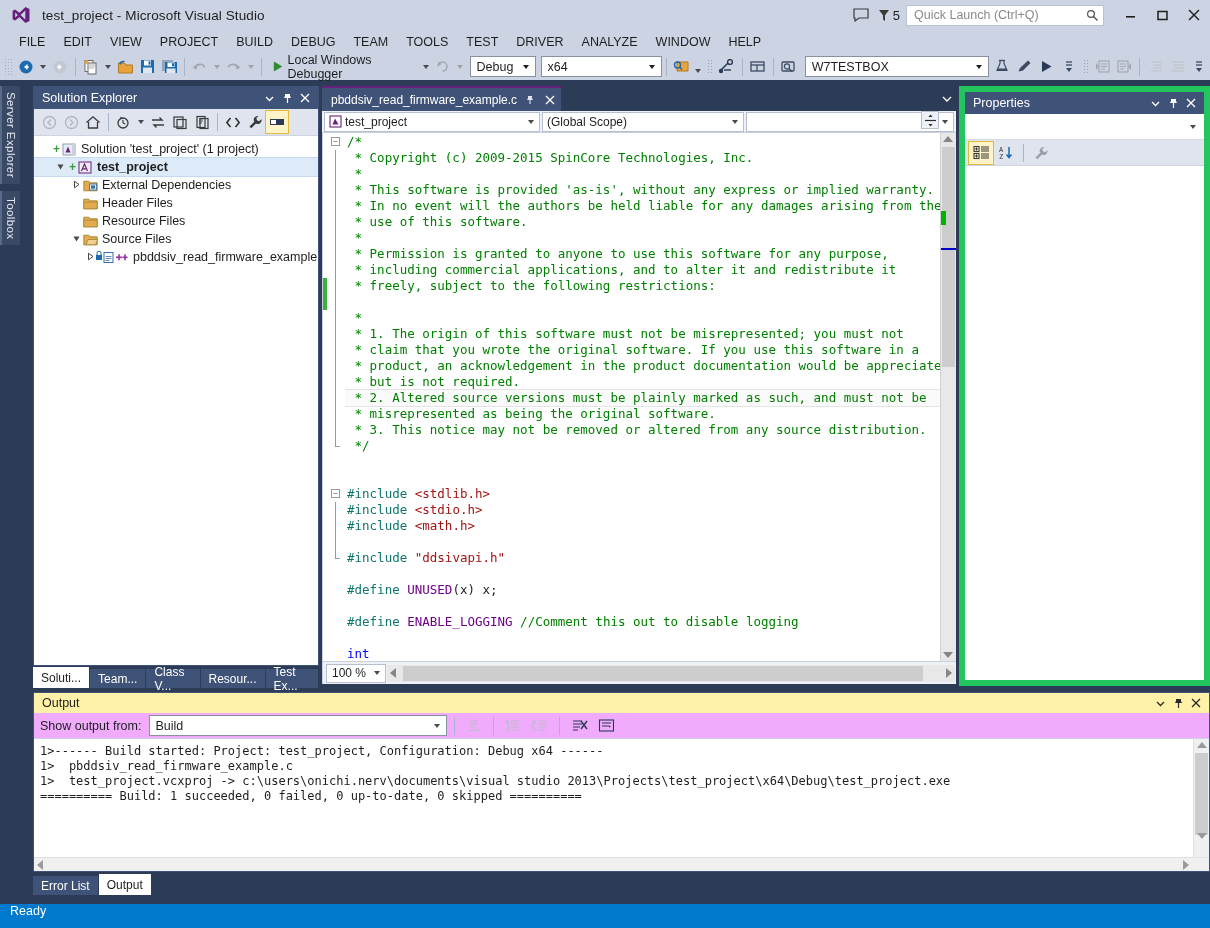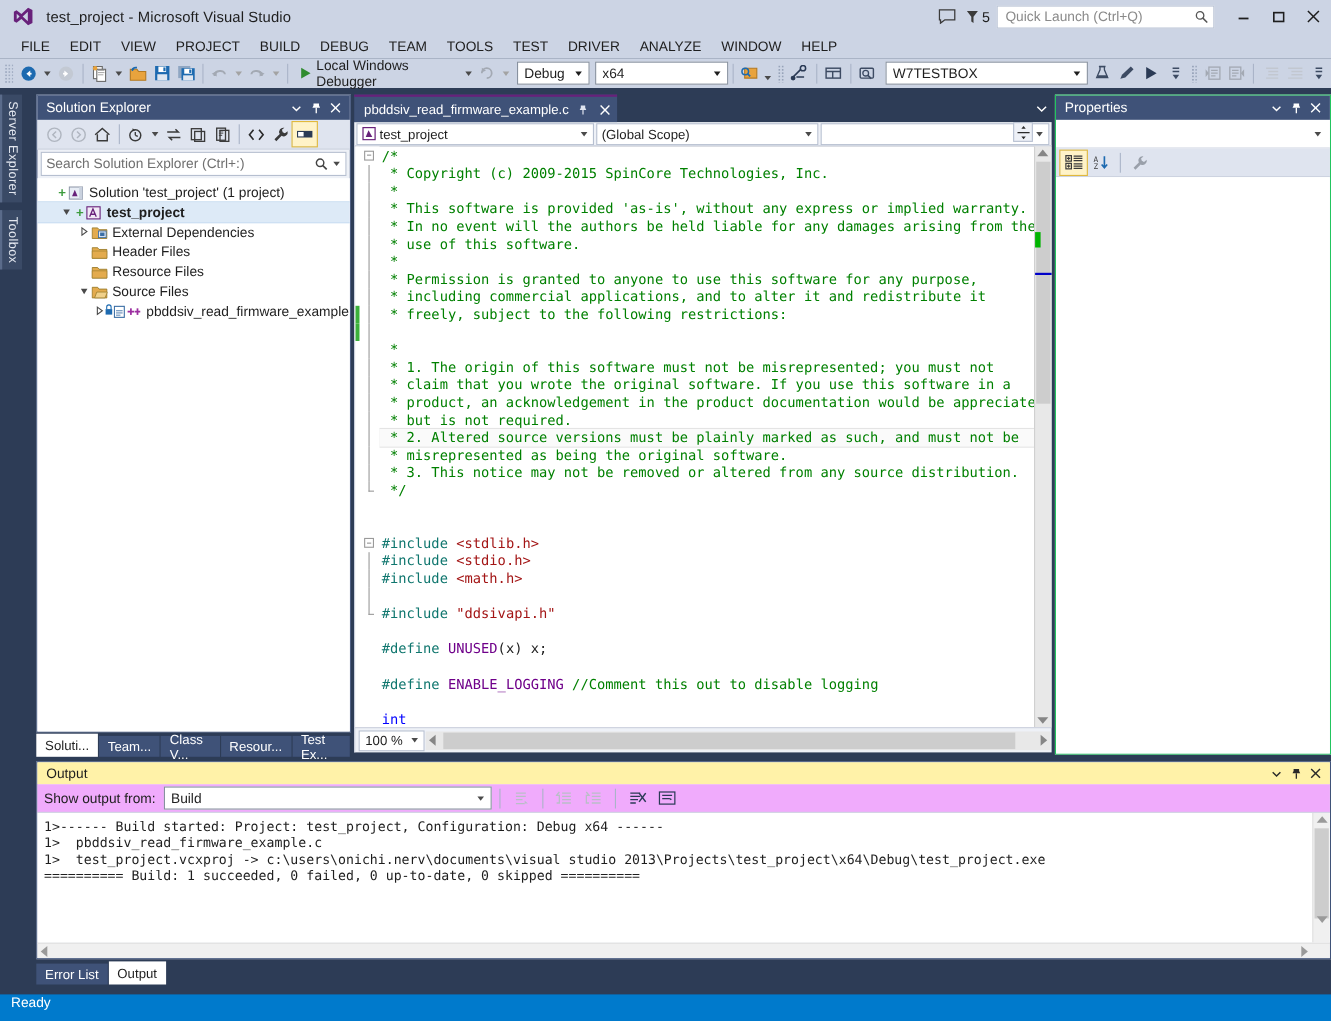--- a/index.html
+++ b/index.html
@@ -176,21 +176,21 @@
     width: 60px; height: 19px; margin-left: 3px; background: #fff;
     border: 1px solid #b6bfd0; display: flex; align-items: center; padding: 0 2px 0 5px;
     font-size: 12px;
   }
   .hscroll { flex: 1; height: 17px; margin: 0 1px; background: #e8e8e8; position: relative; display:flex; align-items:center; }
   .hs-thumb { position: absolute; left: 16px; height: 15px; width: 520px; background: #cdcdcd; top:1px; }
 
   
   .props {
     position: absolute; left: 959px; top: 86px; width: 251px; height: 600px;
-    background: #eef1f7; border: 1px solid #22c55e; display: flex; flex-direction: column;
+    background: #eef1f7; border: 6px solid #22c55e; display: flex; flex-direction: column;
   }
   .pr-objrow { height: 26px; background: #fff; display: flex; align-items: center; justify-content: flex-end; padding-right: 5px; border-bottom: 1px solid #d6dbe6;}
   .pr-toolbar { height: 26px; background: #dfe4ef; display: flex; align-items: center; padding-left: 4px; gap: 1px; border-bottom: 1px solid #cdd3e0;}
   .pr-tbtn { width: 24px; height: 22px; display: flex; align-items: center; justify-content: center; }
   .pr-tbtn.active { background: #fff3c8; outline: 1px solid #e2b93b; }
   .pr-body { flex: 1; background: #fff; }
 
   
   .outpanel {
     position: absolute; left: 33px; top: 692px; width: 1177px; height: 180px;
@@ -555,28 +555,20 @@
           <svg width="15" height="14" viewBox="0 0 15 14">
             <path d="M10.5 1.2 A3.8 3.8 0 0 0 6.3 6.8 L1.5 11.6 L3.2 13.3 L8 8.5 A3.8 3.8 0 0 0 13.5 4.3 L11 6.2 L9 5.2 L8.3 3 Z" fill="#3a3a3a"></path>
           </svg>
         </div>
       <div class="se-tbtn active">
           <svg width="16" height="12" viewBox="0 0 16 12">
             <rect x="1" y="3" width="14" height="6" fill="#2a3a55"></rect>
             <rect x="2" y="4" width="5" height="4" fill="#fff"></rect>
           </svg>
         </div>
-    </div>
-    <div class="se-search">
-      <span>Search Solution Explorer (Ctrl+:)</span>
-      <svg width="14" height="13" viewBox="0 0 14 13">
-          <circle cx="5" cy="5" r="3.4" fill="none" stroke="#444" stroke-width="1.3"></circle>
-          <line x1="7.5" y1="7.5" x2="11" y2="11" stroke="#444" stroke-width="1.5"></line>
-        </svg>
-      <div class="caret"></div>
     </div>
     <div class="se-tree" id="se-tree">
         <div class="tnode" style="padding-left: 4px;">
           <span class="exp-arrow"></span>
           <span class="tplus">+</span>
           <span style="display: inline-flex; align-items: center;">
             <svg width="15" height="13" viewBox="0 0 15 13">
               <rect x="1" y="1" width="12" height="11" fill="#e8edf5" stroke="#8a93a4" stroke-width=".9"></rect>
               <path d="M3.5 9.5 L6 3.5 L8.5 9.5" fill="#68217a"></path>
               <rect x="10" y="1" width="3" height="11" fill="#c9d1de"></rect>

